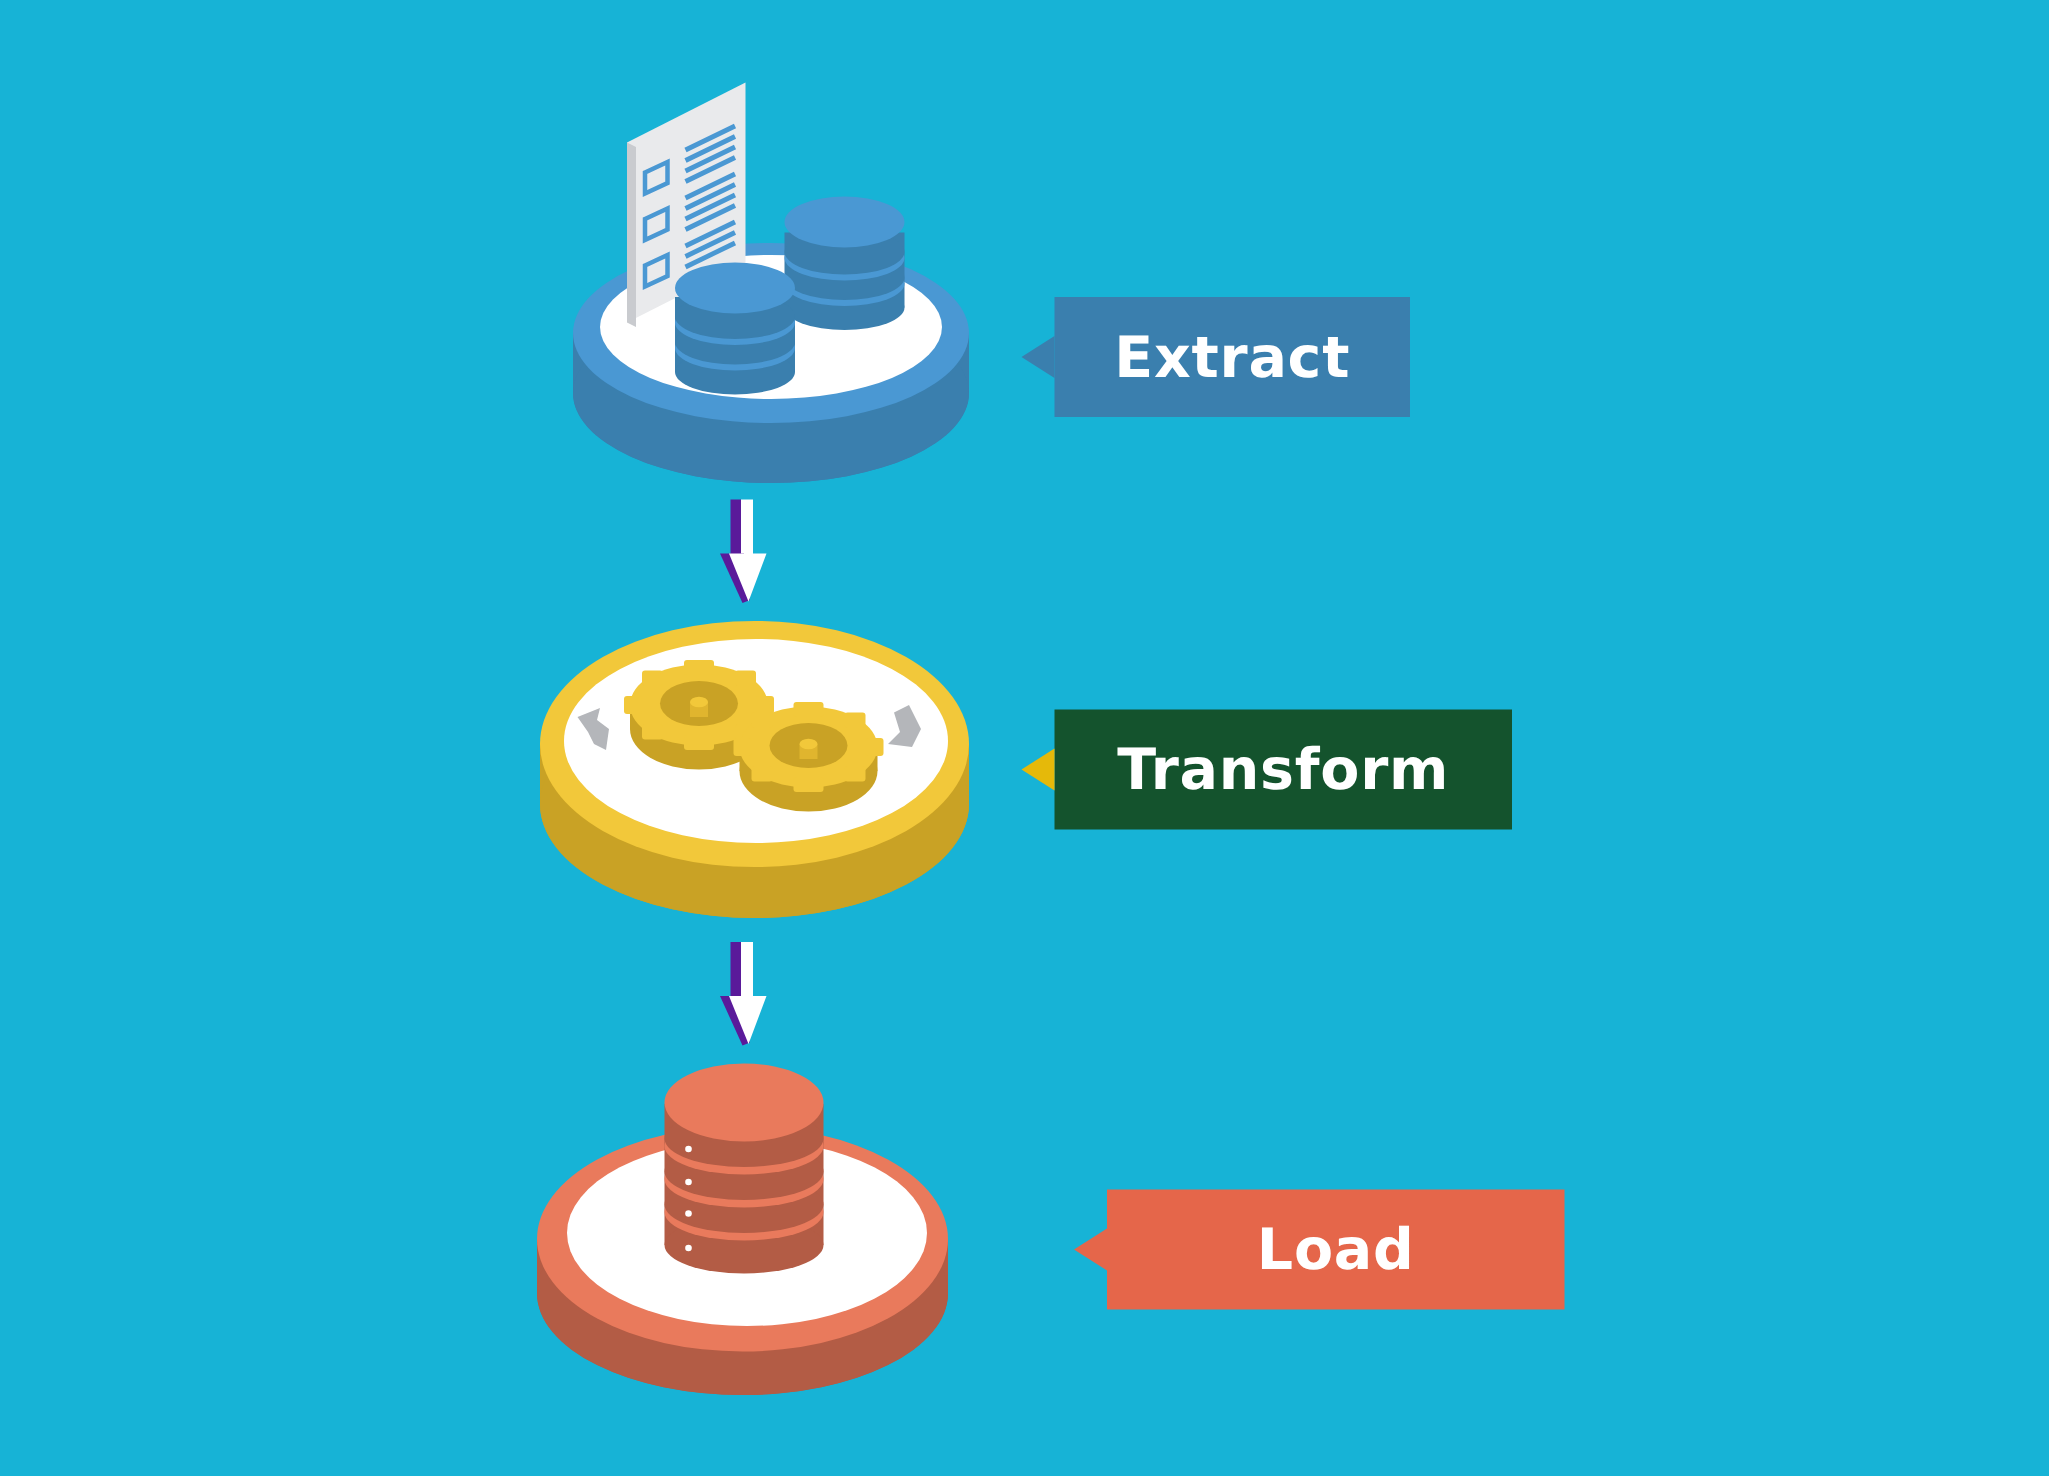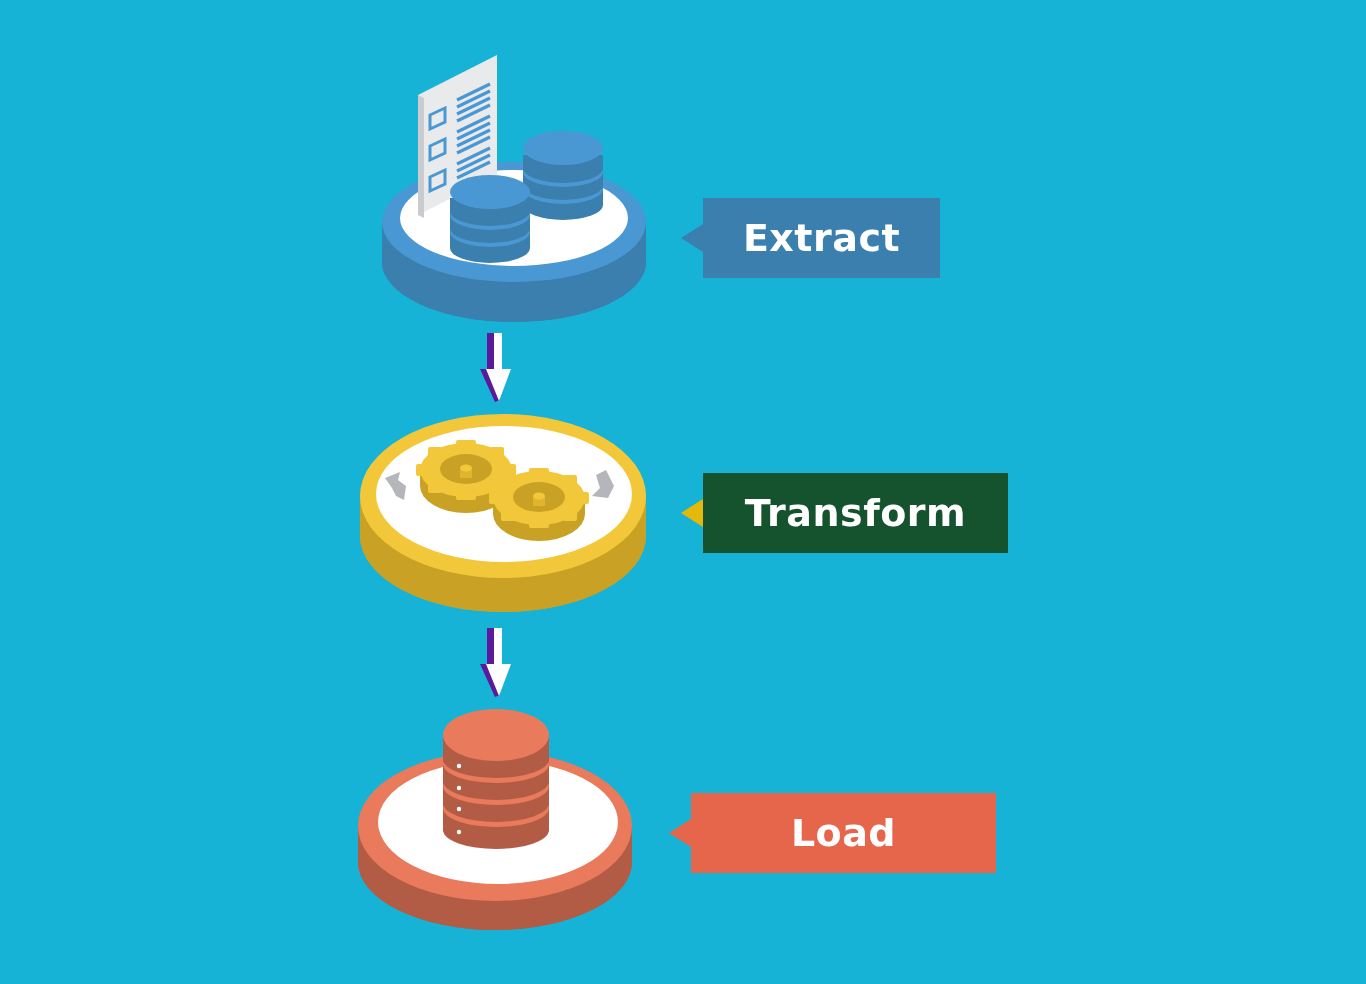--- a/index.html
+++ b/index.html
@@ -26,21 +26,21 @@
       position: absolute;
       left: -22px; top: 50%;
       margin-top: -14px;
       width: 0; height: 0;
       border-top: 14px solid transparent;
       border-bottom: 14px solid transparent;
       border-right: 22px solid var(--tag-color);
     }
     .label-extract { left: 703px; top: 198px; width: 237px; background: #3a7fae; --tag-color: #3a7fae; }
     .label-transform { left: 703px; top: 473px; width: 305px; background: #14532d; --tag-color: #e5b90a; }
-    .label-load { left: 691px; top: 793px; width: 305px; background: #e5664a; --tag-color: #e5664a; }
+    .label-load { left: 738px; top: 793px; width: 305px; background: #e5664a; --tag-color: #e5664a; }
   </style>
 </head>
 <body>
 
 <div class="stage">
 
   <svg class="illus" width="1366" height="984" viewBox="0 0 1366 984">
 
     <g>
 

